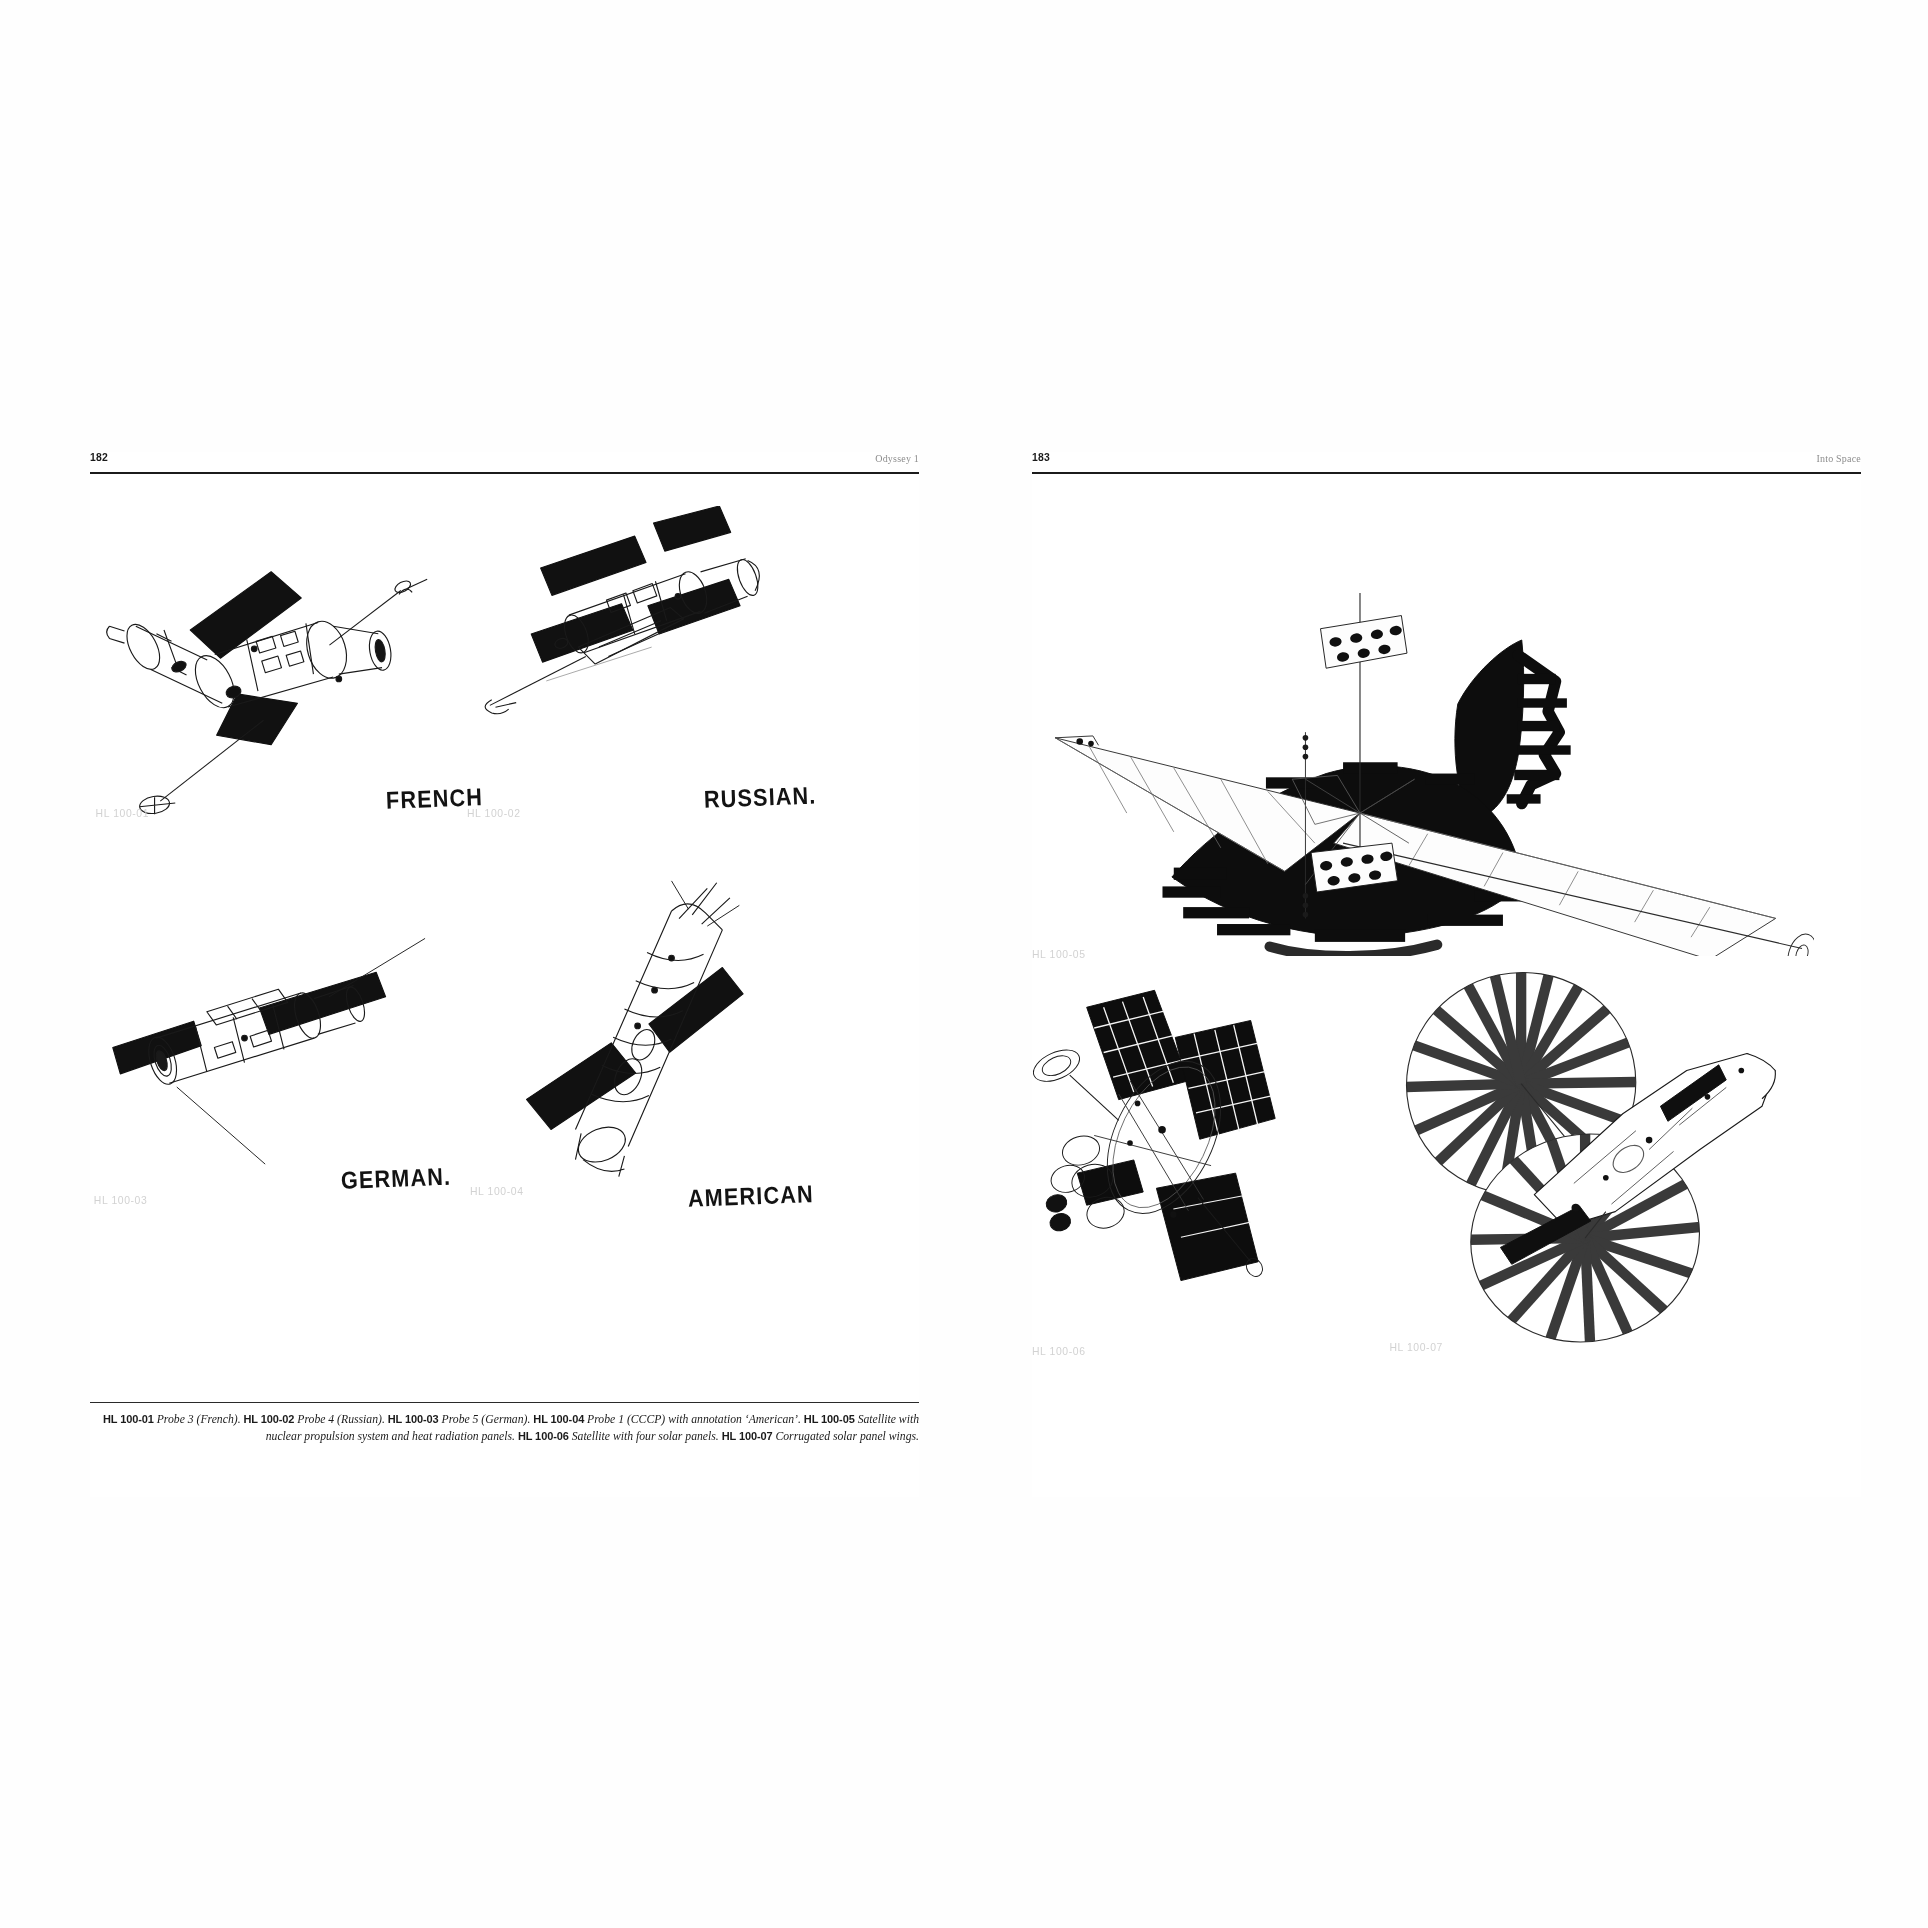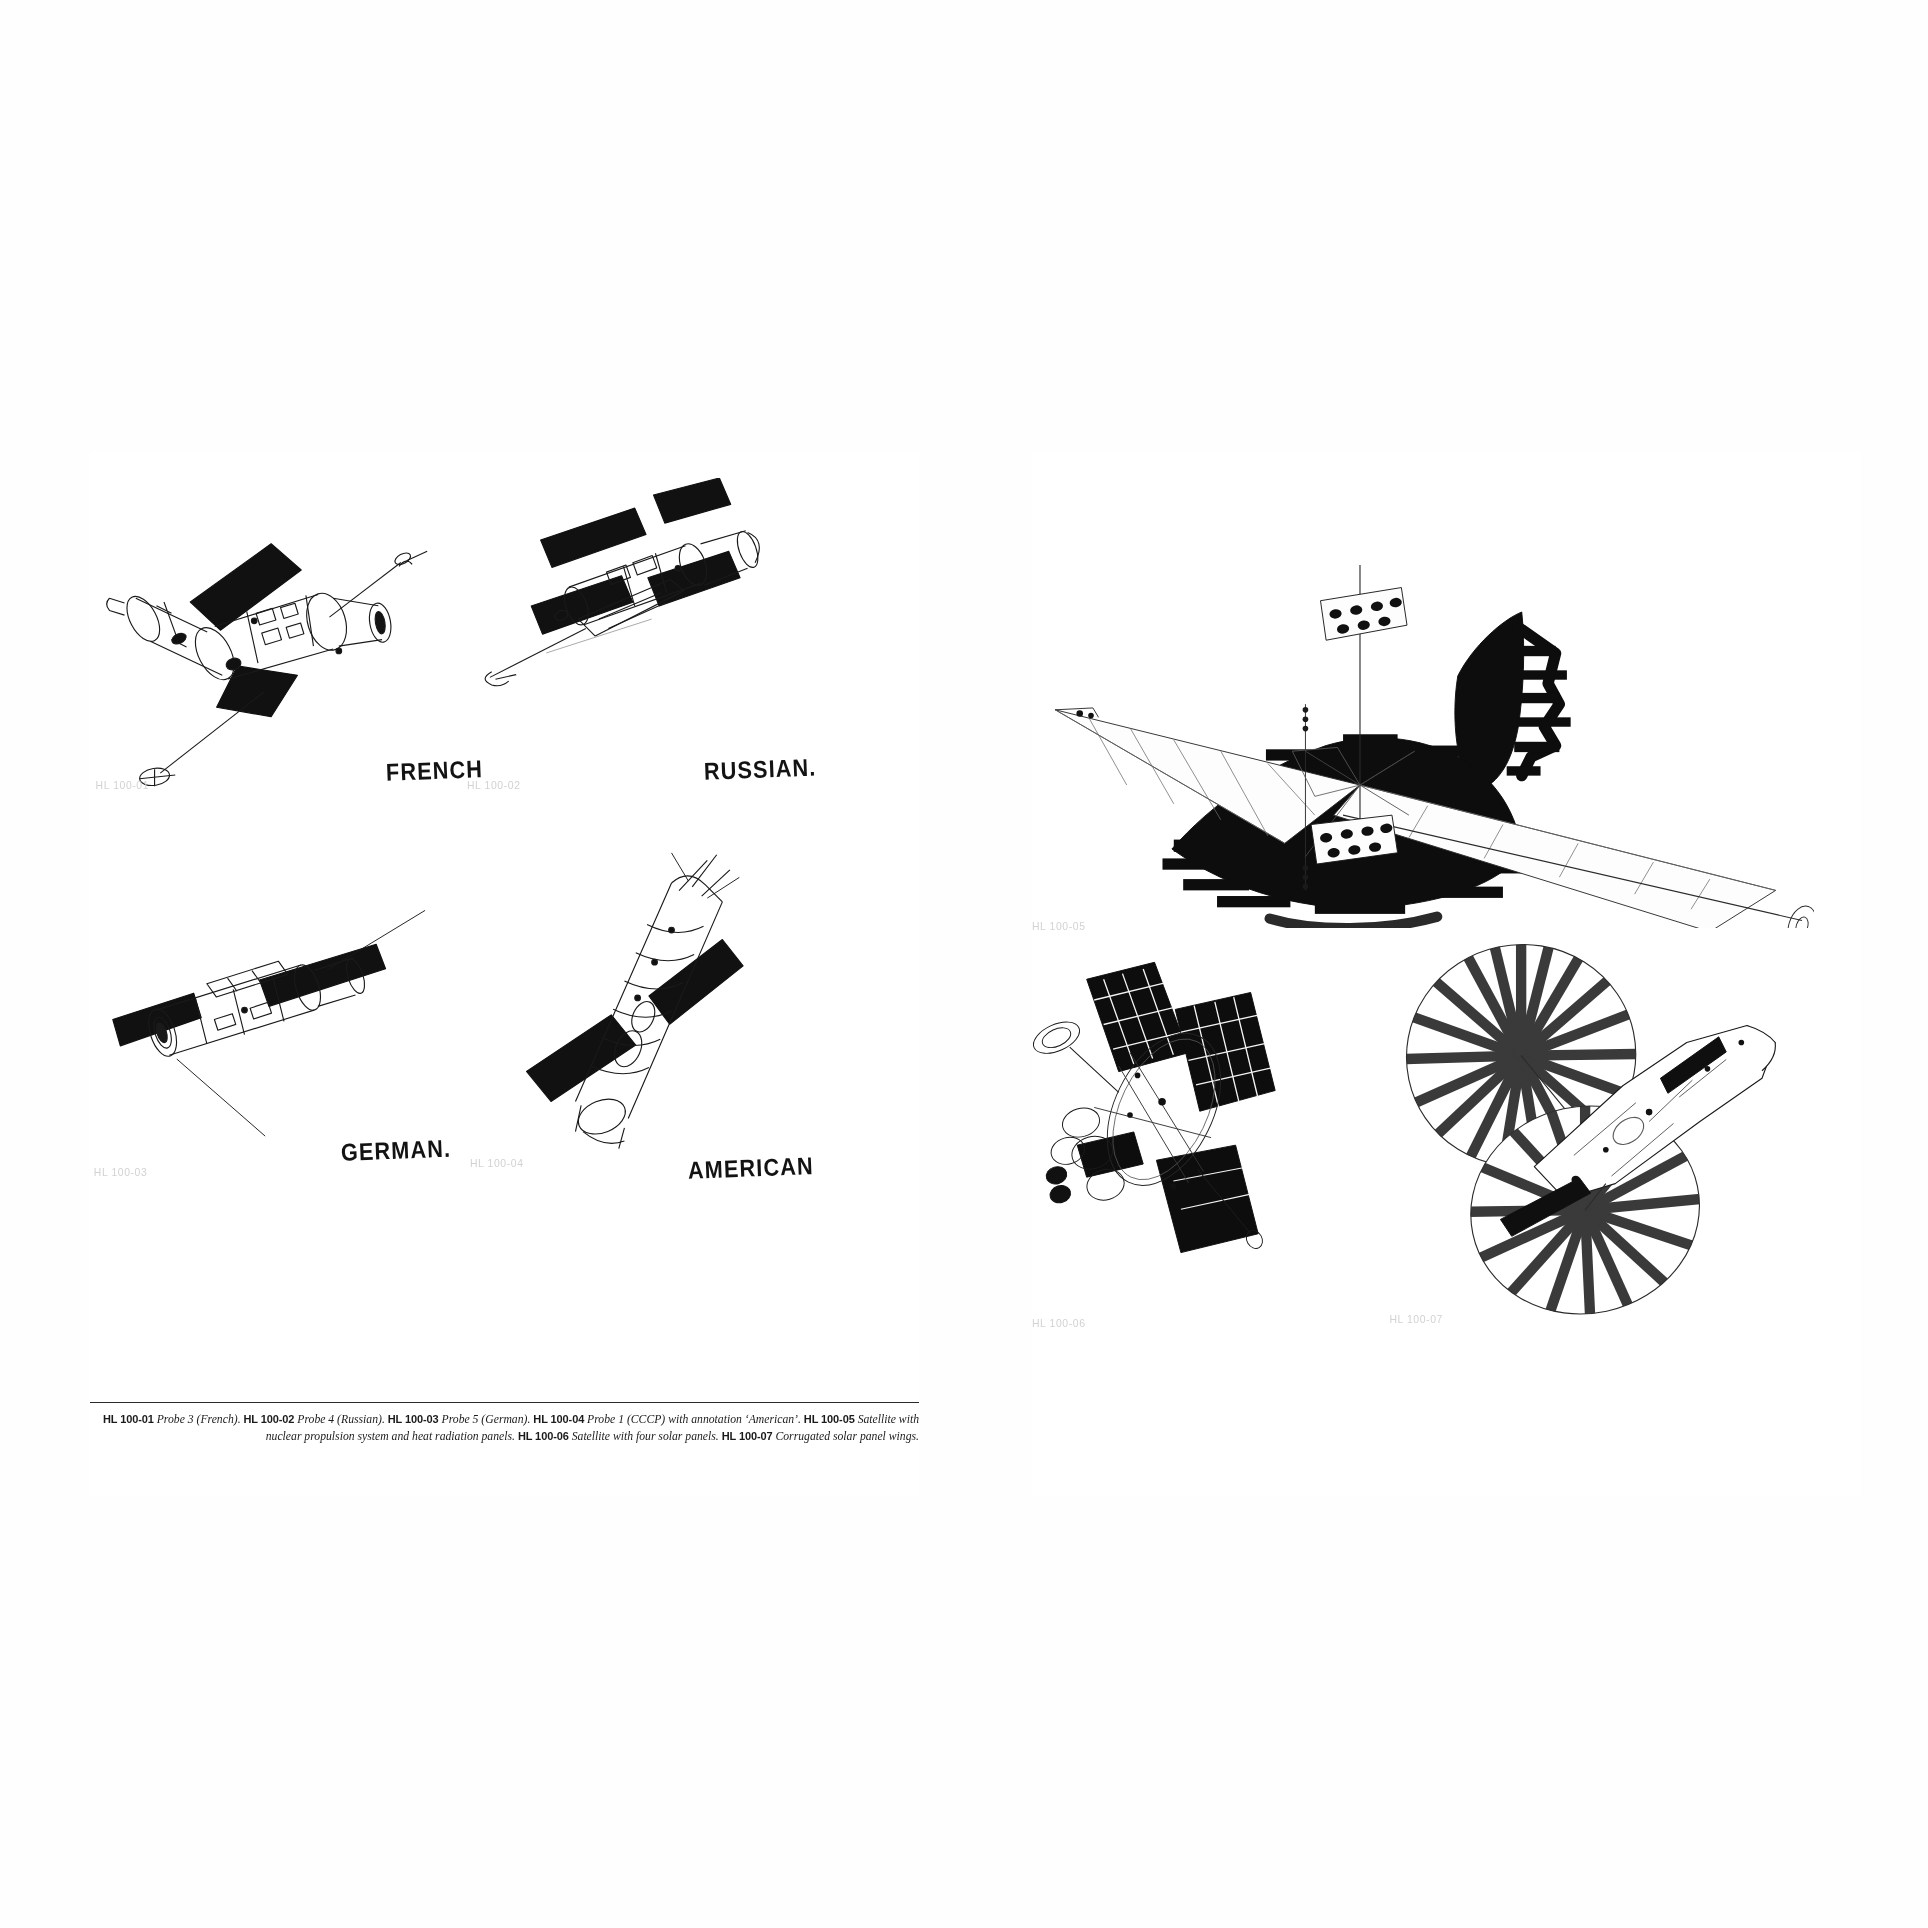--- a/index.html
+++ b/index.html
@@ -145,20 +145,25 @@
     letter-spacing: -0.1px;
   }
 </style>
 </head>
 <body>
 
 <div id="spread">
 
   <div class="page page-left">
 
+    <div class="runhead">
+      <span class="folio">182</span>
+      <span class="sectiontitle">Odyssey 1</span>
+      <span class="rule"></span>
+    </div>
 
 
     <div class="fig-grid" style="height:876px;">
 
       <div class="fig" style="left:5.6px; top:56px;">
         <svg width="339" height="282" viewBox="0 0 360 300">
           <g fill="none" stroke="#1a1a1a" stroke-width="1.2" stroke-linejoin="round">
 
             <polygon points="100,100 186,38 218,66 132,130" fill="#111" stroke="#111"></polygon>
 
@@ -313,20 +318,25 @@
         </svg>
         <span class="fig-id" style="left:0px; top:309px;">HL 100-04</span>
         <span class="hand" style="left:218px; top:309px;">AMERICAN</span>
       </div>
 
     </div>
   </div>
 
   <div class="page page-right">
 
+    <div class="runhead">
+      <span class="folio">183</span>
+      <span class="sectiontitle">Into Space</span>
+      <span class="rule"></span>
+    </div>
 
     <div class="fig-grid" style="height:989px;">
 
       <div class="fig" style="left:0px; top:81px;">
         <svg width="782" height="395" viewBox="0 0 830 420">
           <g fill="none" stroke="#1a1a1a" stroke-width="1" stroke-linejoin="round">
 
             <path d="M452 152 C468 120 500 92 520 84 C524 120 522 170 516 208
                      C508 250 492 268 470 276 C452 256 444 200 452 152 Z" fill="#0d0d0d" stroke="#0d0d0d"></path>
             <path d="M516 100 L556 128 L548 160 L560 182 L544 206 L556 226 L530 238 L520 258" fill="none" stroke="#0d0d0d" stroke-width="12" stroke-linecap="round"></path>

